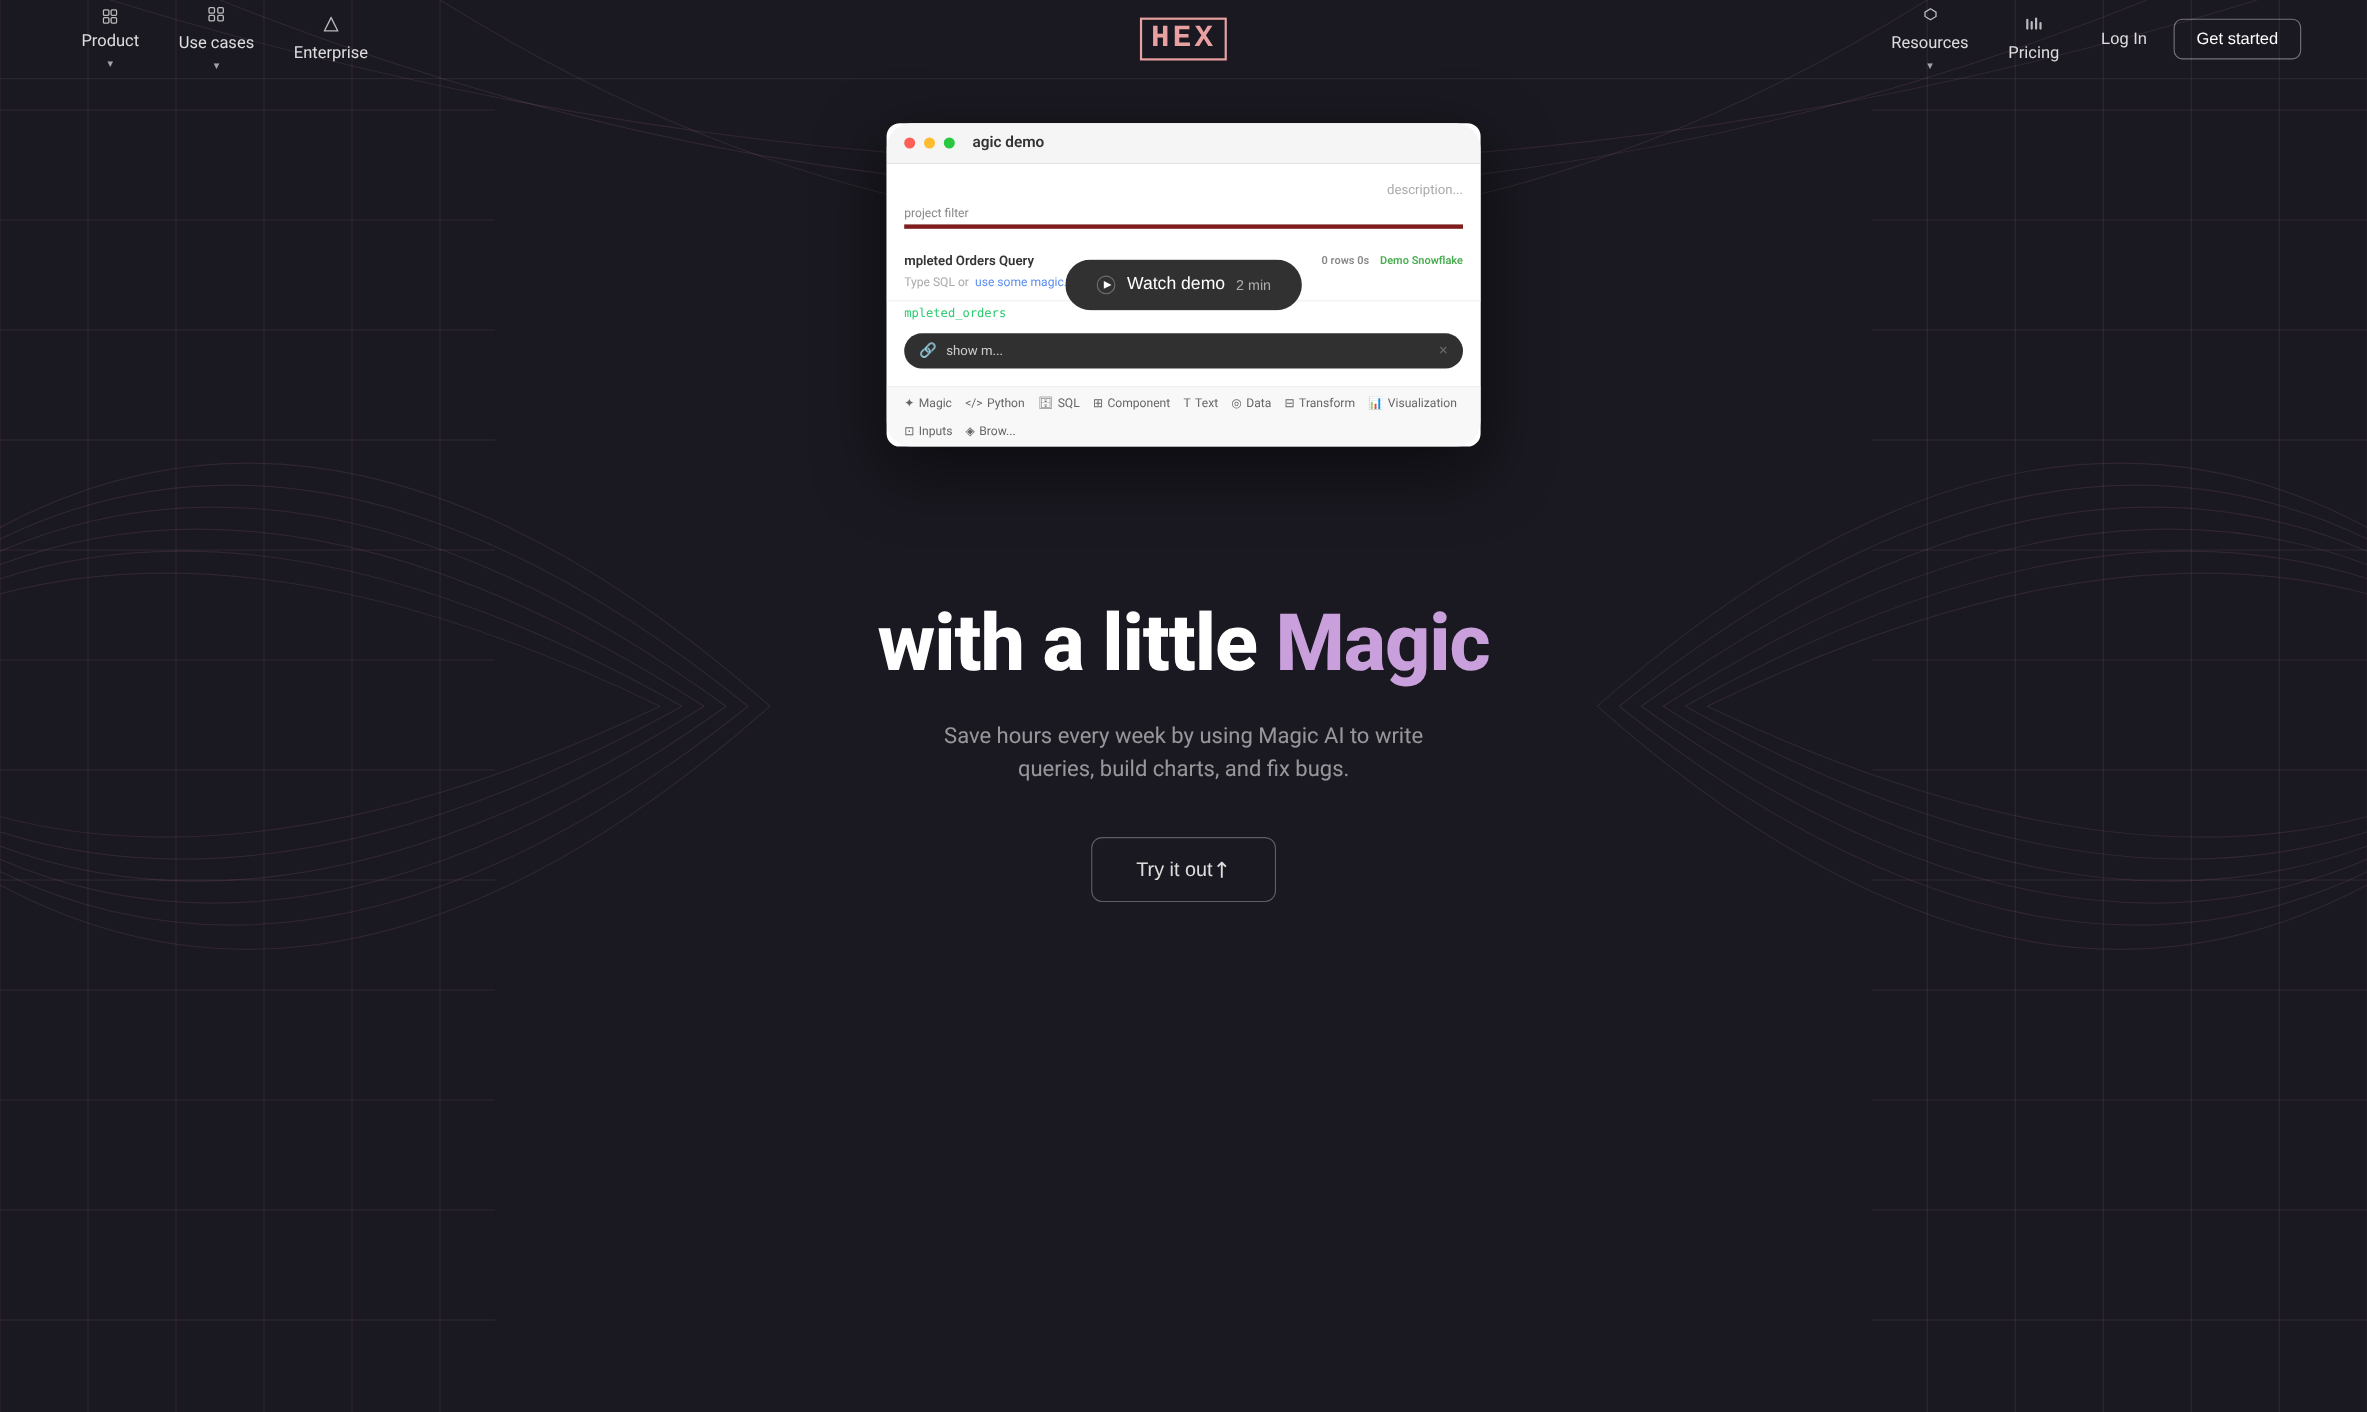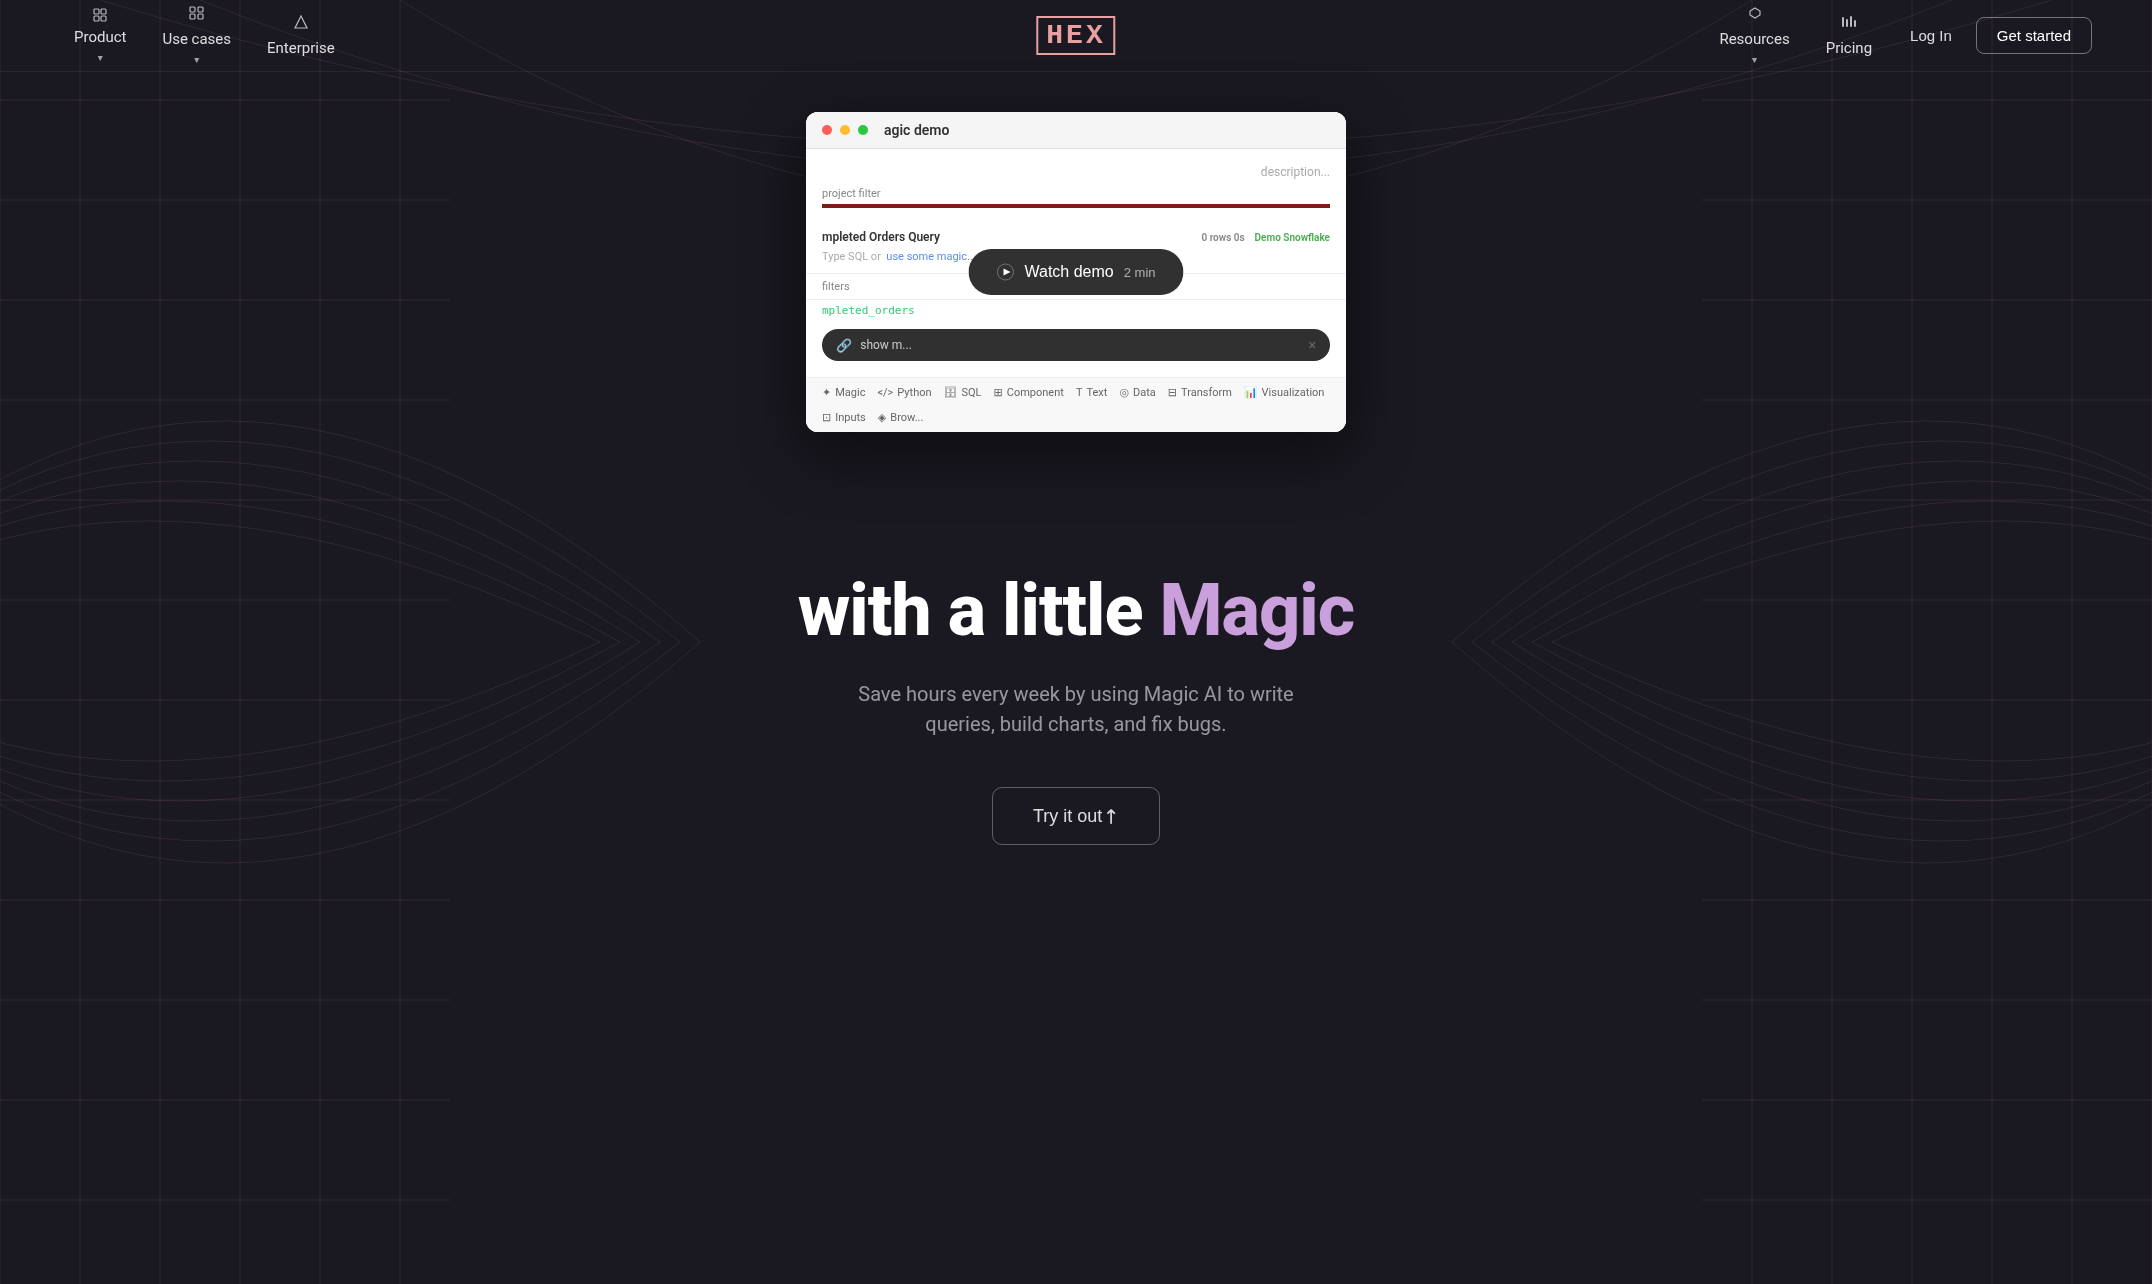--- a/index.html
+++ b/index.html
@@ -113,21 +113,21 @@
       border-radius: 12px;
       overflow: hidden;
       box-shadow: 0 20px 60px rgba(0,0,0,0.5);
       position: relative;
       background: #fff;
     }
 
     .demo-inner {
       width: 100%;
       background: #fff;
-      border-radius: 8px;
+      border-radius: 23px;
       overflow: hidden;
       position: relative;
     }
 
     .demo-top-bar {
       background: #f5f5f5;
       padding: 10px 16px;
       display: flex;
       align-items: center;
       gap: 8px;
@@ -514,23 +514,20 @@
               &nbsp;&nbsp;
               <span style="color:#4aad52;font-weight:600;">Demo Snowflake</span>
             </span>
           </div>
           <div class="demo-sql-input">
             <span>Type SQL or</span>&nbsp;
             <a href="#">use some magic...</a>
           </div>
         </div>
 
-        <div class="demo-filters">
-          <span>filters</span>
-        </div>
 
         <div class="demo-code-highlight">mpleted_orders</div>
 
         <div class="demo-magic-bar">
           <span style="font-size:13px;color:#aaa;">🔗</span>
           <span style="font-size:12px;color:#ccc;">show m...</span>
           <span class="demo-magic-close" style="margin-left:auto;">×</span>
         </div>
 
         <div style="height:8px;"></div>

